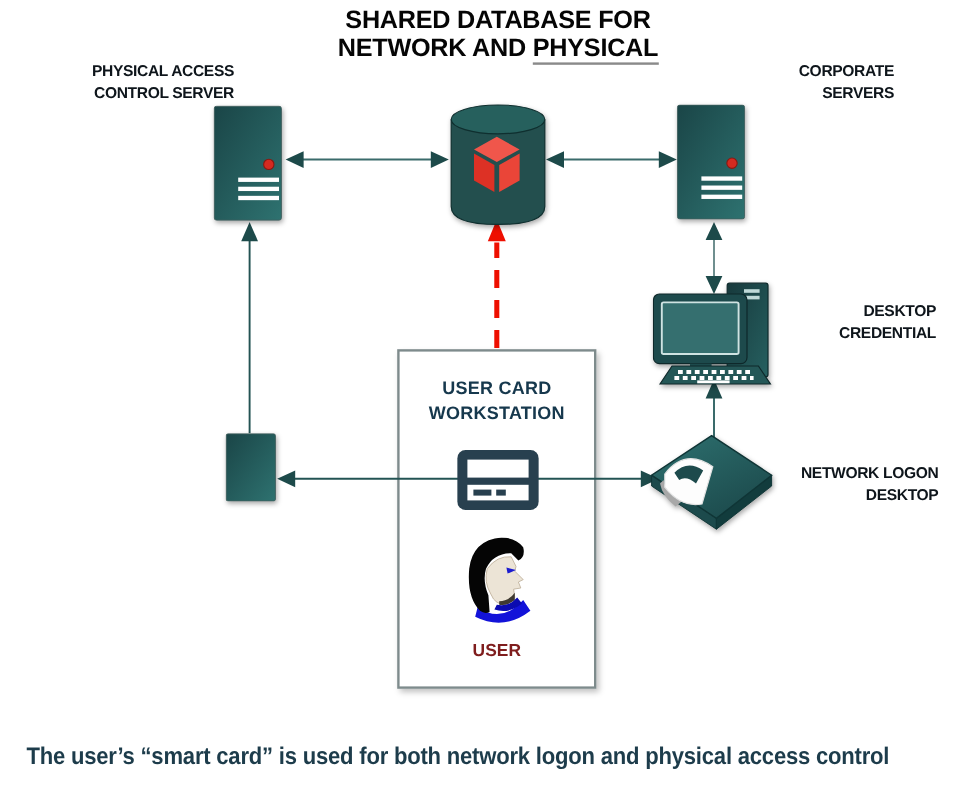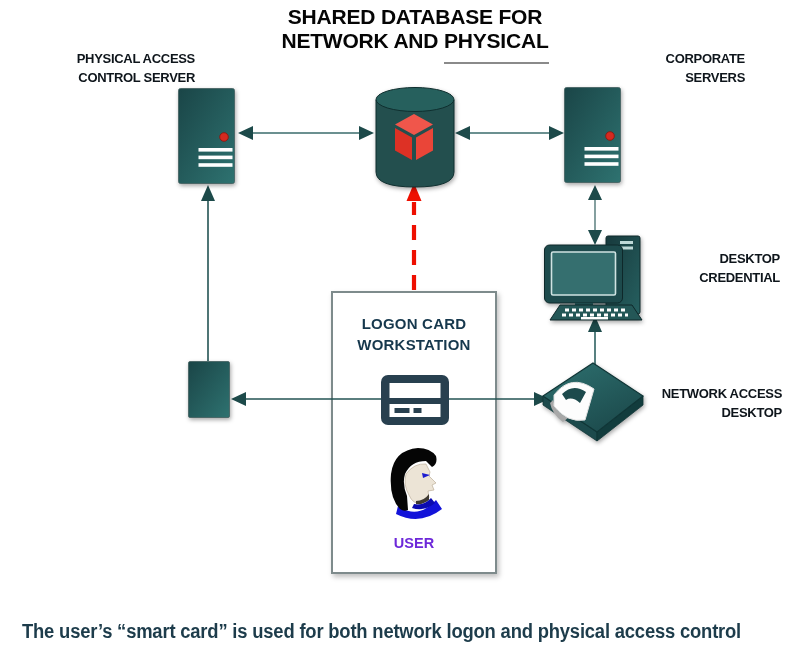--- a/index.html
+++ b/index.html
@@ -9,26 +9,26 @@
   }
   .abs{position:absolute;}
   .lbl{
     font-weight:bold;color:#0e151b;text-align:right;
     font-size:13px;line-height:19px;letter-spacing:-0.3px;z-index:3;
   }
   .title{
     font-weight:bold;color:#050505;text-align:center;
     font-size:21px;line-height:24px;letter-spacing:-0.2px;z-index:3;
   }
-  .title .und{border-bottom:2px solid #8a8a8a;padding-bottom:10px;}
+  .title .und{border-bottom:2px solid #8a8a8a;padding-bottom:0px;}
   .sc-title{
     font-weight:bold;color:#16384d;text-align:center;
     font-size:15px;line-height:21px;letter-spacing:0.2px;z-index:3;
   }
-  .user-lbl{font-weight:bold;color:#6d28d9;text-align:center;font-size:14.5px;z-index:3;}
+  .user-lbl{font-weight:bold;color:#7f1d1d;text-align:center;font-size:14.5px;z-index:3;}
   .caption{
     font-weight:bold;color:#1d3c4b;font-size:20px;letter-spacing:-0.2px;
     transform:scaleX(0.92);transform-origin:left center;white-space:nowrap;z-index:3;
   }
   .card-box{
     position:absolute;left:331px;top:291px;width:162px;height:279px;
     background:#ffffff;border:2px solid #7e8b8c;z-index:1;
     box-shadow:2px 3px 5px rgba(0,0,0,0.25);
   }
   svg.arrows{position:absolute;left:0;top:0;z-index:2;pointer-events:none;}
@@ -99,26 +99,26 @@
     <div>SERVERS</div>
   </div>
 
   <div class="abs lbl" style="left:635px;top:227px;width:145px;margin-top:22px;">
     <div>DESKTOP</div>
     <div>CREDENTIAL</div>
   </div>
 
 
   <div class="abs lbl" style="left:632px;top:384px;width:150px;">
-    <div>NETWORK ACCESS</div>
+    <div>NETWORK LOGON</div>
     <div>DESKTOP</div>
   </div>
 
   <div class="abs sc-title" style="left:331px;top:313px;width:166px;">
-    <div>LOGON CARD</div>
+    <div>USER CARD</div>
     <div>WORKSTATION</div>
   </div>
 
   <div class="abs user-lbl" style="left:331px;top:535px;width:166px;">USER</div>
 
   <svg class="abs icon" style="left:178px;top:88px;" width="57" height="96" viewBox="0 0 57 96">
     <defs>
       <linearGradient id="gSrvA" x1="0" y1="0" x2="1" y2="1">
         <stop offset="0" stop-color="#1a4547"></stop>
           <stop offset="1" stop-color="#2e7270"></stop>

